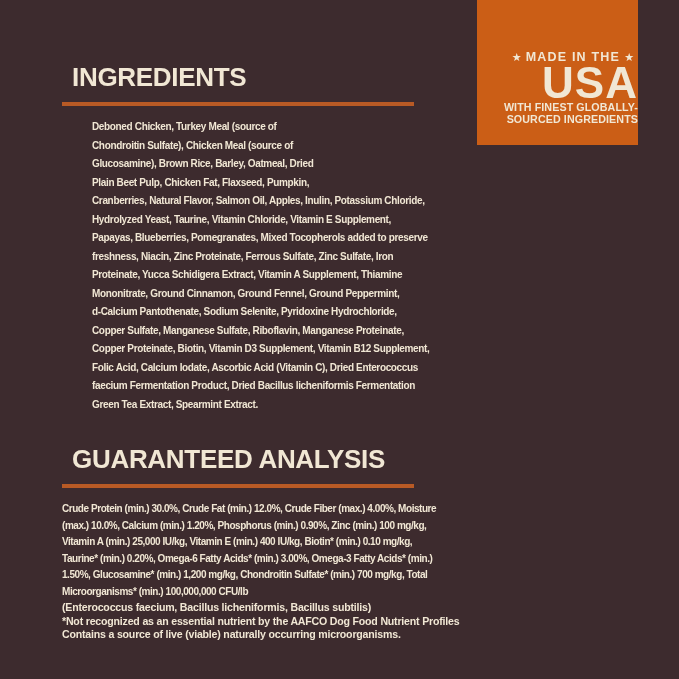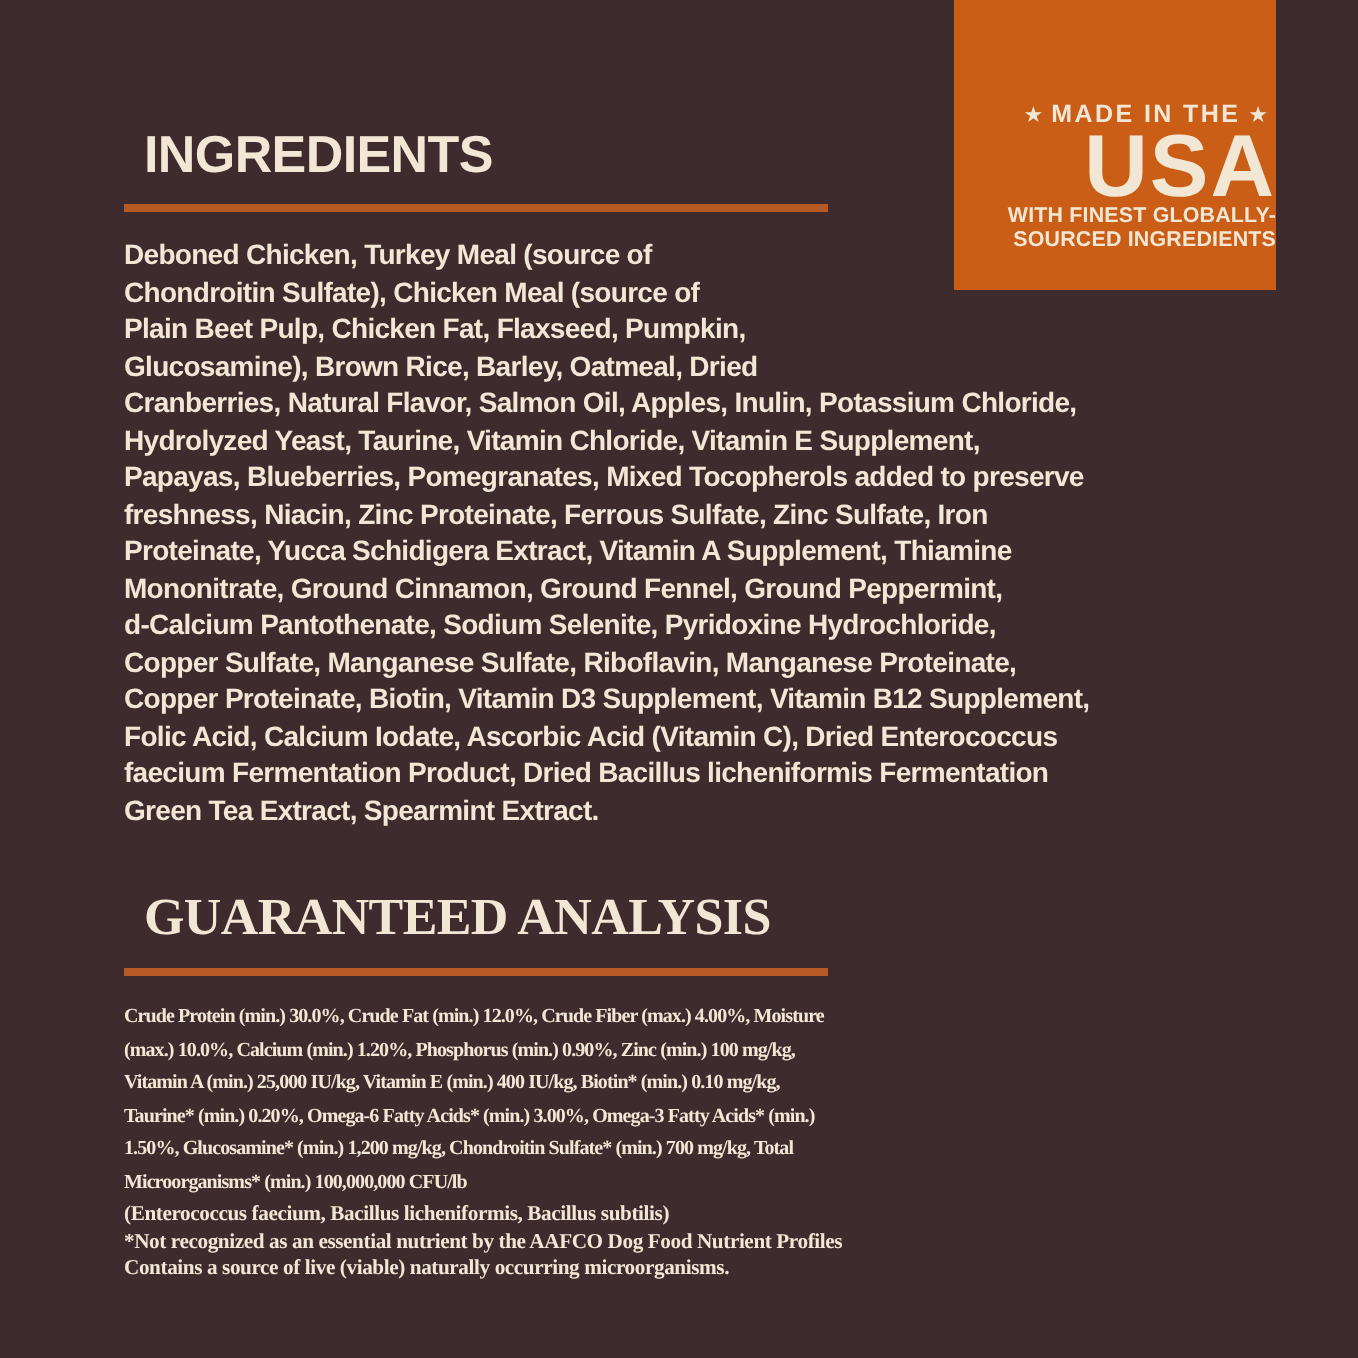--- a/index.html
+++ b/index.html
@@ -42,40 +42,41 @@
   }
   .badge-sub{
     font-size:10.7px;font-weight:bold;
     line-height:12.3px;
     letter-spacing:0.1px;
     white-space:nowrap;
   }
   
   .section{position:absolute;left:62px;width:556px;}
   .section-ingredients{top:52px;}
-  .section-analysis{top:434px;font-family:Liberation Serif, serif;}
+  .section-analysis{top:434px;}
   .section h1{
     margin:10px;
     font-size:26px;font-weight:bold;
     line-height:30px;
     letter-spacing:-0.3px;
     color:var(--cream);
   }
   .rule{
     width:352px;height:4px;
     margin-top:3px;
     background:var(--rule);
   }
   .body-lines{font-weight:bold;}
   .body-lines .ln{white-space:nowrap;}
   .ingredients-body{
     margin-top:12px;
-    font-size:14px;
+    font-size:10px;
     line-height:18.5px;
     letter-spacing:-0.35px;
+    margin-left:30px;
   }
   .analysis-body{
     margin-top:13px;
     font-size:10px;
     line-height:16.5px;
     letter-spacing:-0.45px;
   }
   .fine-print{
     margin-top:1px;
     font-size:10.6px;
@@ -98,22 +99,22 @@
     <div class="badge-sub">WITH FINEST GLOBALLY-</div>
     <div class="badge-sub">SOURCED INGREDIENTS</div>
   </div>
 
   <div class="section section-ingredients">
     <h1>INGREDIENTS</h1>
     <div class="rule"></div>
     <div class="body-lines ingredients-body">
         <div class="ln">Deboned Chicken, Turkey Meal (source of</div>
         <div class="ln">Chondroitin Sulfate), Chicken Meal (source of</div>
+        <div class="ln">Glucosamine), Brown Rice, Barley, Oatmeal, Dried</div>
         <div class="ln">Plain Beet Pulp, Chicken Fat, Flaxseed, Pumpkin,</div>
-        <div class="ln">Glucosamine), Brown Rice, Barley, Oatmeal, Dried</div>
         <div class="ln">Cranberries, Natural Flavor, Salmon Oil, Apples, Inulin, Potassium Chloride,</div>
         <div class="ln">Hydrolyzed Yeast, Taurine, Vitamin Chloride, Vitamin E Supplement,</div>
         <div class="ln">Papayas, Blueberries, Pomegranates, Mixed Tocopherols added to preserve</div>
         <div class="ln">freshness, Niacin, Zinc Proteinate, Ferrous Sulfate, Zinc Sulfate, Iron</div>
         <div class="ln">Proteinate, Yucca Schidigera Extract, Vitamin A Supplement, Thiamine</div>
         <div class="ln">Mononitrate, Ground Cinnamon, Ground Fennel, Ground Peppermint,</div>
         <div class="ln">d-Calcium Pantothenate, Sodium Selenite, Pyridoxine Hydrochloride,</div>
         <div class="ln">Copper Sulfate, Manganese Sulfate, Riboflavin, Manganese Proteinate,</div>
         <div class="ln">Copper Proteinate, Biotin, Vitamin D3 Supplement, Vitamin B12 Supplement,</div>
         <div class="ln">Folic Acid, Calcium Iodate, Ascorbic Acid (Vitamin C), Dried Enterococcus</div>

